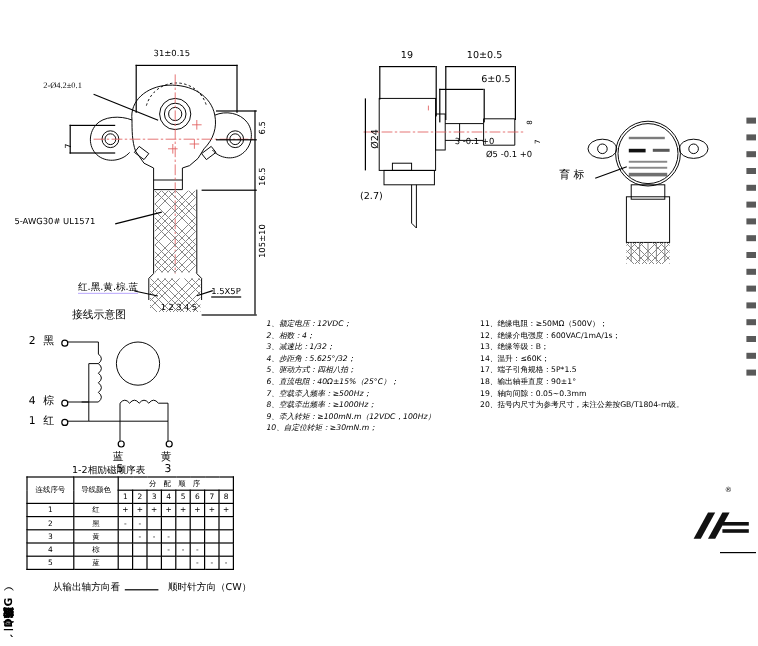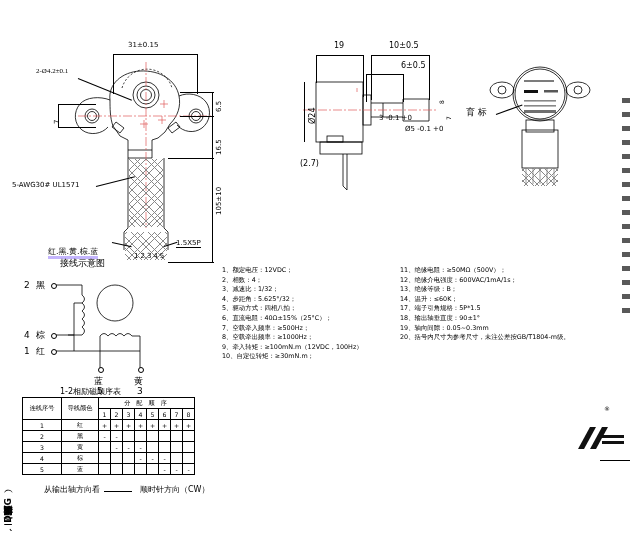--- a/index.html
+++ b/index.html
@@ -123,21 +123,21 @@
     <div class="txt t7 rot90" style="left:216px;top:215px;">105±10</div>
     <div class="ln vl" style="left:212px;top:92px;height:170px;"></div>
     <div class="ln hl" style="left:180px;top:92px;width:34px;"></div>
     <div class="ln hl" style="left:180px;top:116px;width:34px;"></div>
     <div class="ln hl" style="left:168px;top:158px;width:46px;"></div>
     <div class="ln hl" style="left:168px;top:262px;width:46px;"></div>
 
     <div class="txt t7" style="left:12px;top:182px;">5-AWG30# UL1571</div>
     <div class="leader" style="left:96px;top:186px;width:40px;transform:rotate(-14deg);"></div>
 
-    <div class="txt t8" style="left:48px;top:236px;border-bottom:3px solid #c4b5fd;margin-top:12px;">红.黑.黄.棕.蓝</div>
+    <div class="txt t8" style="left:65px;top:236px;border-bottom:1px solid #c4b5fd;">红.黑.黄.棕.蓝</div>
     <div class="leader" style="left:112px;top:242px;width:20px;transform:rotate(12deg);"></div>
 
     <div class="txt t7" style="left:176px;top:240px;border-bottom:1px solid #000;">1.5X5P</div>
     <div class="leader" style="left:164px;top:246px;width:14px;transform:rotate(-18deg);"></div>
     <div class="txt t7" style="left:134px;top:253px;letter-spacing:2px;">12345</div>
   </div>
 
   <div class="abs" style="left:295px;top:0;width:190px;height:230px;">
     <svg class="abs" style="left:0;top:0;" width="190" height="230">
       <g fill="none" stroke="#000" stroke-width="0.8">
@@ -181,21 +181,21 @@
 
     <div class="txt t7" style="left:84px;top:115px;">3 -0.1 +0</div>
     <div class="txt t7" style="left:110px;top:126px;">Ø5 -0.1 +0</div>
 
     <div class="txt t6 rot90" style="left:144px;top:104px;">8</div>
     <div class="txt t6 rot90" style="left:151px;top:120px;">7</div>
 
     <div class="txt t8" style="left:5px;top:160px;">(2.7)</div>
   </div>
 
-  <div class="abs" style="left:480px;top:52px;width:152px;height:150px;">
+  <div class="abs" style="left:480px;top:86px;width:152px;height:150px;">
     <svg class="abs" style="left:0;top:0;" width="152" height="150">
       <g fill="none" stroke="#000" stroke-width="0.8">
         <circle cx="60" cy="42" r="27"></circle>
         <circle cx="60" cy="42" r="25"></circle>
         <ellipse cx="22" cy="38" rx="12" ry="8"></ellipse>
         <circle cx="22" cy="38" r="4"></circle>
         <ellipse cx="98" cy="38" rx="12" ry="8"></ellipse>
         <circle cx="98" cy="38" r="4"></circle>
         <rect x="46" y="68" width="28" height="12"></rect>
         <rect x="42" y="78" width="36" height="38"></rect>
@@ -357,21 +357,21 @@
           <td class="c-n">-</td>
         </tr>
       </tbody>
   </table>
 
   <div class="txt t8" style="left:44px;top:486px;">从输出轴方向看</div>
   <div class="ln hl" style="left:104px;top:491px;width:28px;"></div>
   <div class="txt t8" style="left:140px;top:486px;">顺时针方向（CW）</div>
 
 
-  <div class="req-col" id="req-left" style="left:222px;top:266px;">
+  <div class="req-col" id="req-left" style="left:222px;top:266px;font-style:italic;">
       <div>1、额定电压：12VDC；</div>
       <div>2、相数：4；</div>
       <div>3、减速比：1/32；</div>
       <div>4、步距角：5.625°/32；</div>
       <div>5、驱动方式：四相八拍；</div>
       <div>6、直流电阻：40Ω±15%（25°C）；</div>
       <div>7、空载牵入频率：≥500Hz；</div>
       <div>8、空载牵出频率：≥1000Hz；</div>
       <div>9、牵入转矩：≥100mN.m（12VDC，100Hz）</div>
       <div>10、自定位转矩：≥30mN.m；</div>

